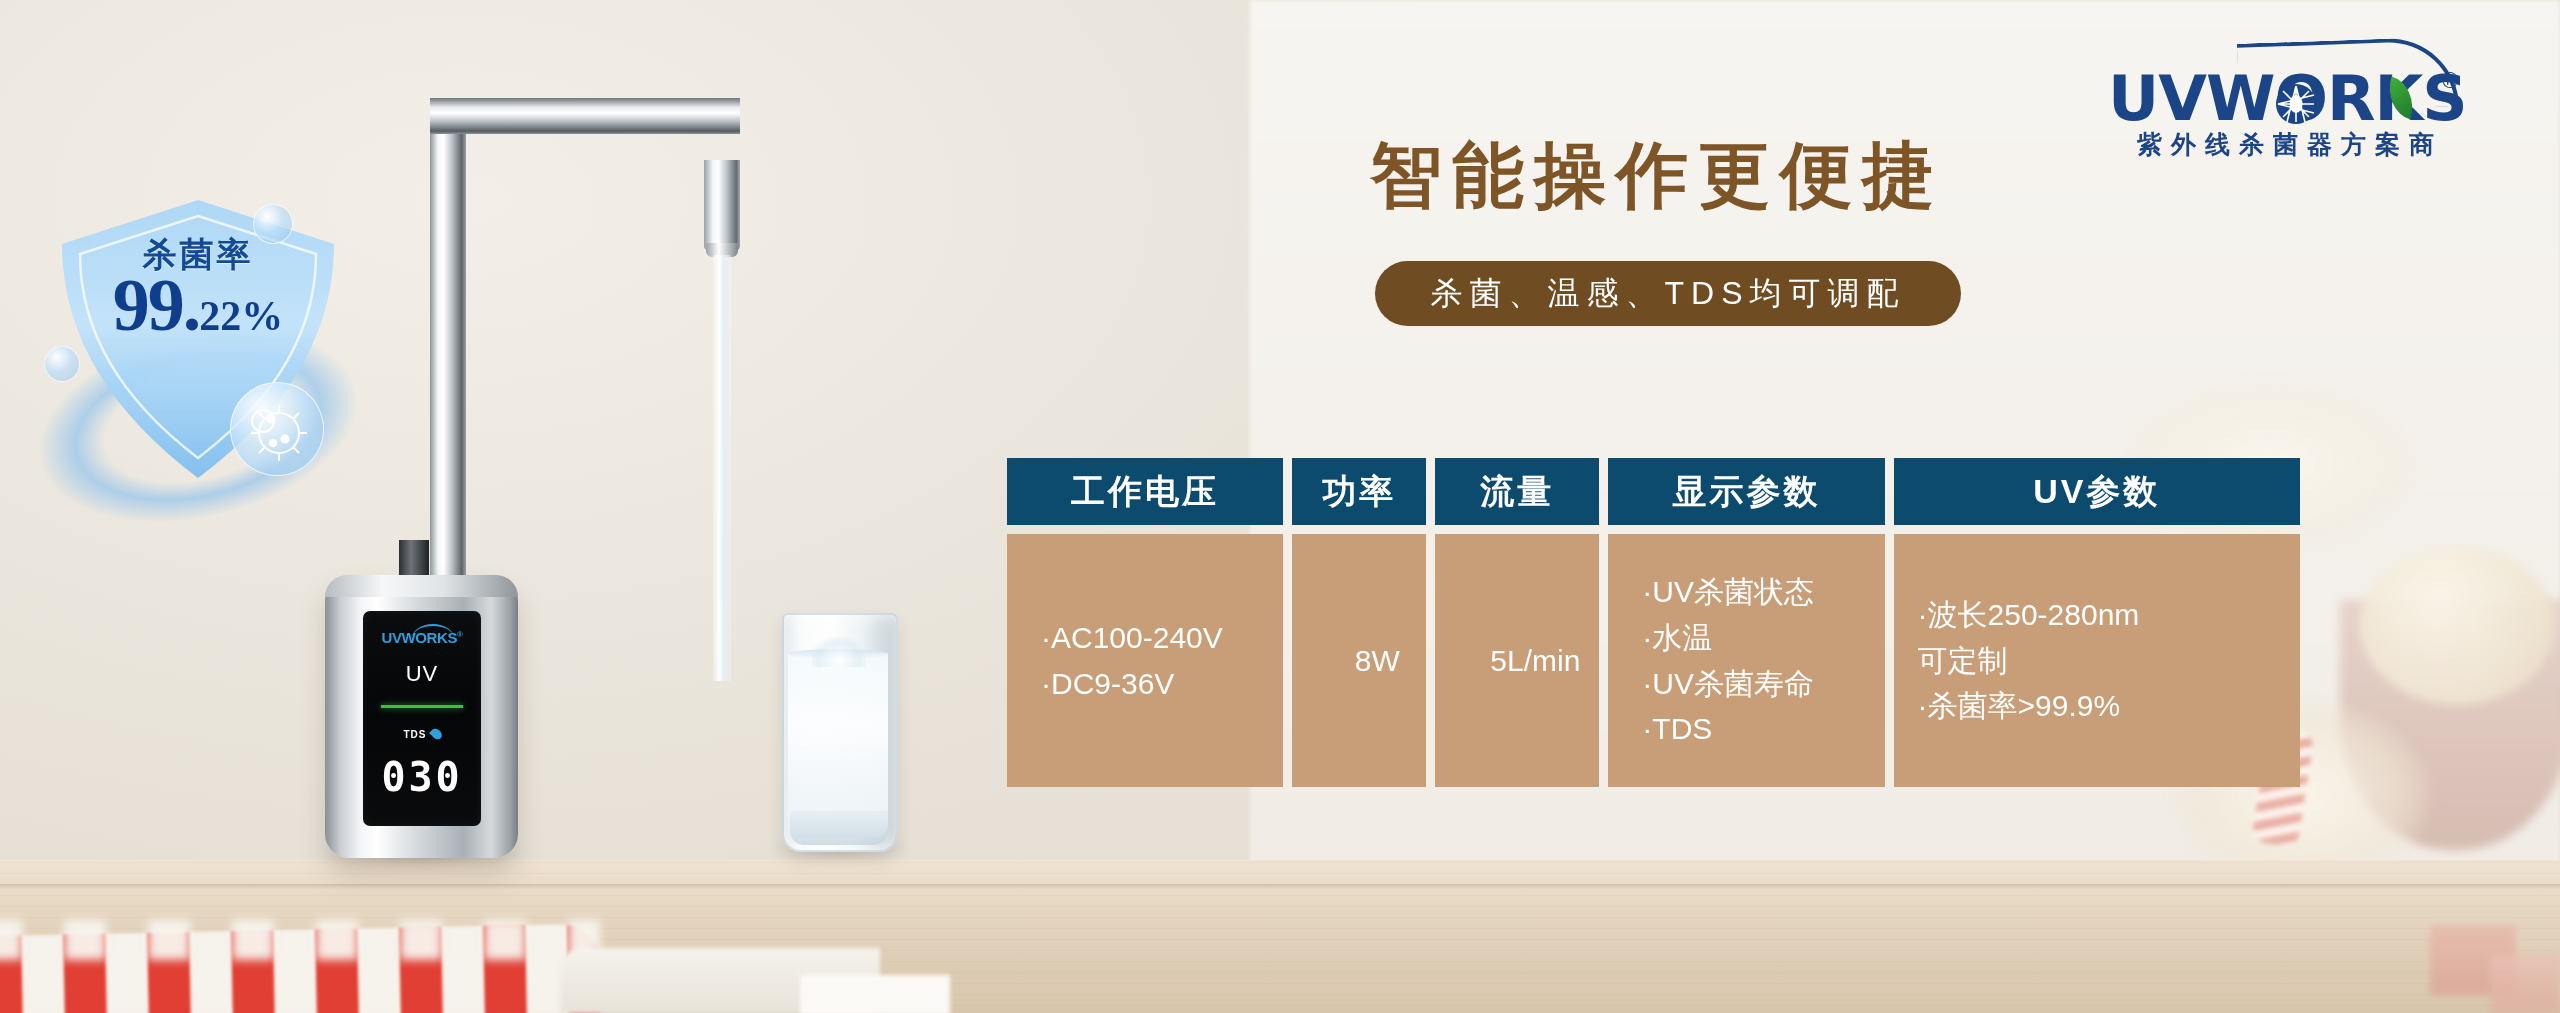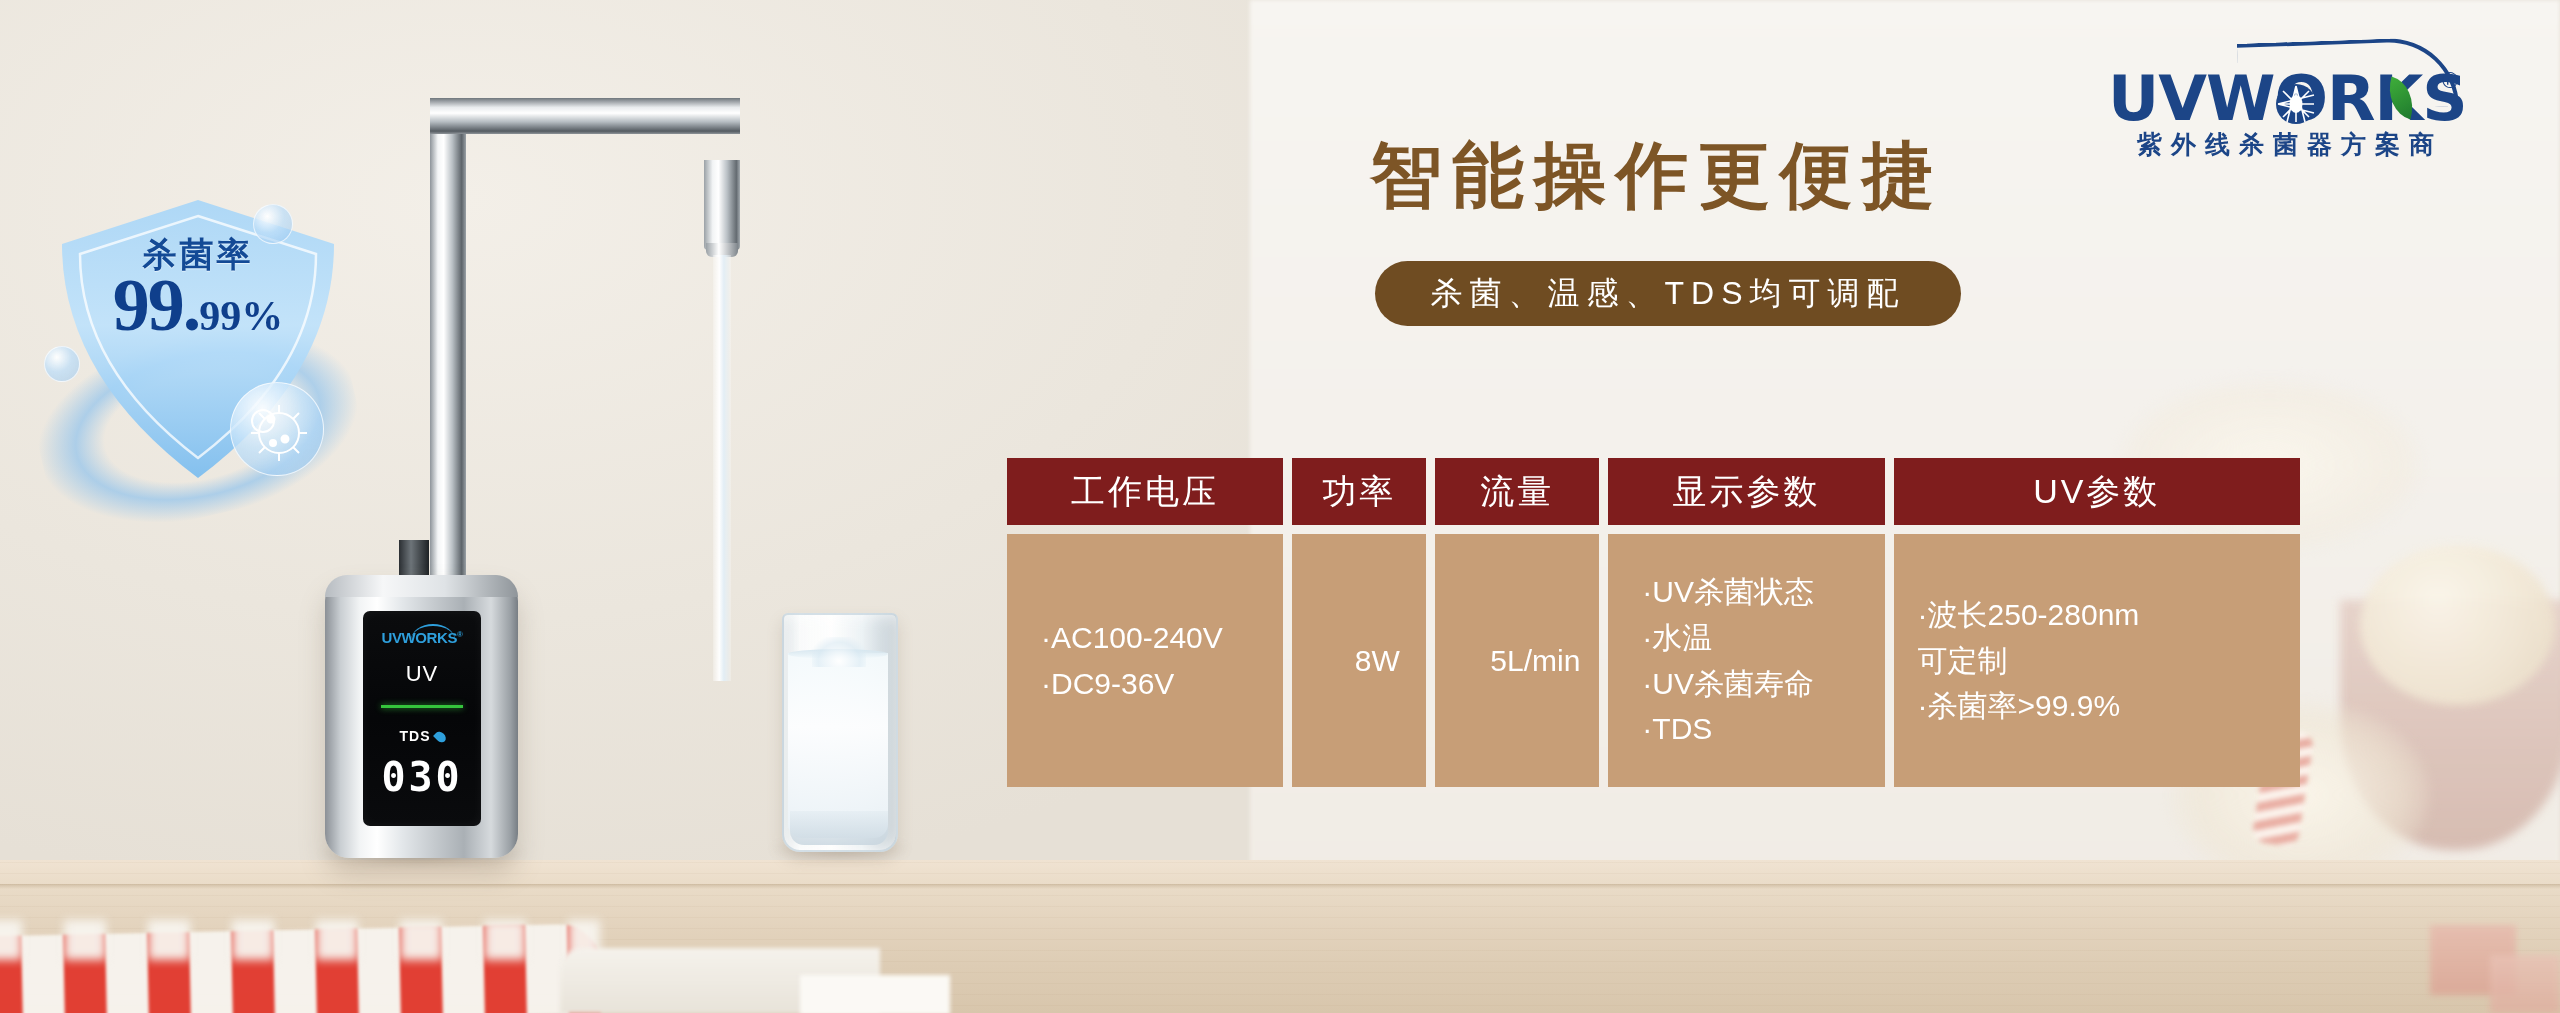--- a/index.html
+++ b/index.html
@@ -219,21 +219,21 @@
   .scr-uv{
     position:absolute;left:0;top:50px;width:118px;text-align:center;
     color:#ffffff;font-size:22px;font-weight:500;letter-spacing:1px;
   }
   .scr-bar{
     position:absolute;left:18px;top:94px;width:82px;height:3px;
     background:#35c43c;box-shadow:0 0 6px rgba(53,196,60,.8);
   }
   .scr-tds{
     position:absolute;left:0;top:117px;width:118px;text-align:center;
-    color:#ffffff;font-size:14px;font-weight:bold;letter-spacing:1px;
+    color:#ffffff;font-size:10px;font-weight:bold;letter-spacing:1px;
   }
   .scr-drop{
     display:inline-block;width:9px;height:12px;margin-left:5px;
     background:#2e9fdc;border-radius:0 50% 50% 50%;
     transform:rotate(-45deg);vertical-align:-2px;
   }
   .scr-digits{
     position:absolute;left:0;top:143px;width:118px;text-align:center;
     color:#ffffff;font-family:"DejaVu Sans Mono","Liberation Mono",monospace;
     font-size:40px;font-weight:bold;letter-spacing:3px;
@@ -333,23 +333,23 @@
 
   
   .spec-table{
     position:absolute;left:1007px;top:458px;width:1293px;
     display:flex;gap:9px;
   }
   .spec-col{display:flex;flex-direction:column;gap:9px;}
   .c1{width:278px;} .c2{width:135px;} .c3{width:165px;}
   .c4{width:278px;} .c5{width:409px;}
   .spec-head{
-    height:67px;background:#7f1d1d;color:#ffffff;
+    height:67px;background:#0c4a6e;color:#ffffff;
     display:flex;align-items:center;justify-content:center;
-    font-size:34px;font-weight:normal;letter-spacing:3px;
+    font-size:34px;font-weight:bold;letter-spacing:3px;
   }
   .spec-body{
     height:253px;background:#c79e77;color:#ffffff;
     display:flex;flex-direction:column;justify-content:center;
     font-size:30px;line-height:1.52;
   }
   .spec-body.center{align-items:center;padding-left:36px;}
   .spec-body.left{padding-left:34px;}
   .spec-body.left5{padding-left:24px;}
   .spec-line{white-space:nowrap;}
@@ -384,21 +384,21 @@
           <stop offset="0%" stop-color="#a9d6f7"></stop>
           <stop offset="45%" stop-color="#bfe2fb"></stop>
           <stop offset="100%" stop-color="#7cbdef"></stop>
         </linearGradient>
       </defs>
       <path d="M150 14 L286 58 Q286 190 150 292 Q14 190 14 58 Z" fill="url(#shg)" opacity="0.93"></path>
       <path d="M150 30 L268 68 Q268 182 150 272 Q32 182 32 68 Z" fill="none" stroke="#ffffff" stroke-width="2.5" opacity="0.75"></path>
     </svg>
     <div class="shield-text">杀菌率</div>
     <div class="shield-pct">
-      <span class="big">99.</span><span class="small">99%</span>
+      <span class="big">99.</span><span class="small">22%</span>
     </div>
     <div class="bubble b1"></div>
     <div class="bubble b2"></div>
     <div class="germ-bubble">
       <svg width="92" height="92" viewBox="0 0 92 92">
         <g stroke="#ffffff" stroke-width="2" fill="none">
           <circle cx="48" cy="50" r="20"></circle>
           <circle cx="32" cy="38" r="11"></circle>
           <circle cx="40" cy="36" r="3.5" fill="#ffffff"></circle>
           <circle cx="54" cy="56" r="3.5" fill="#ffffff"></circle>

